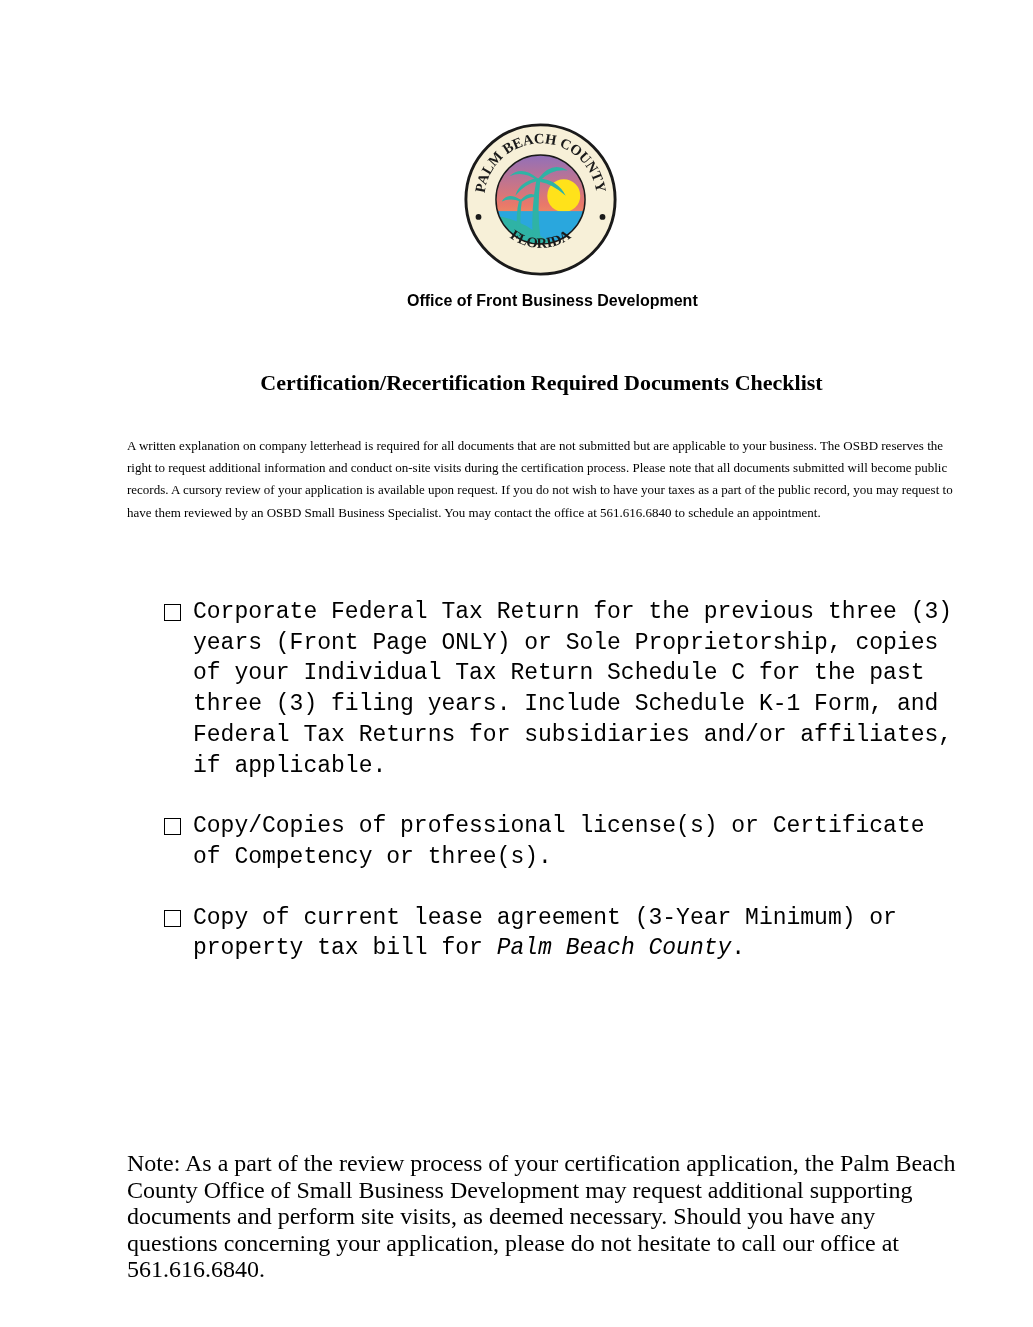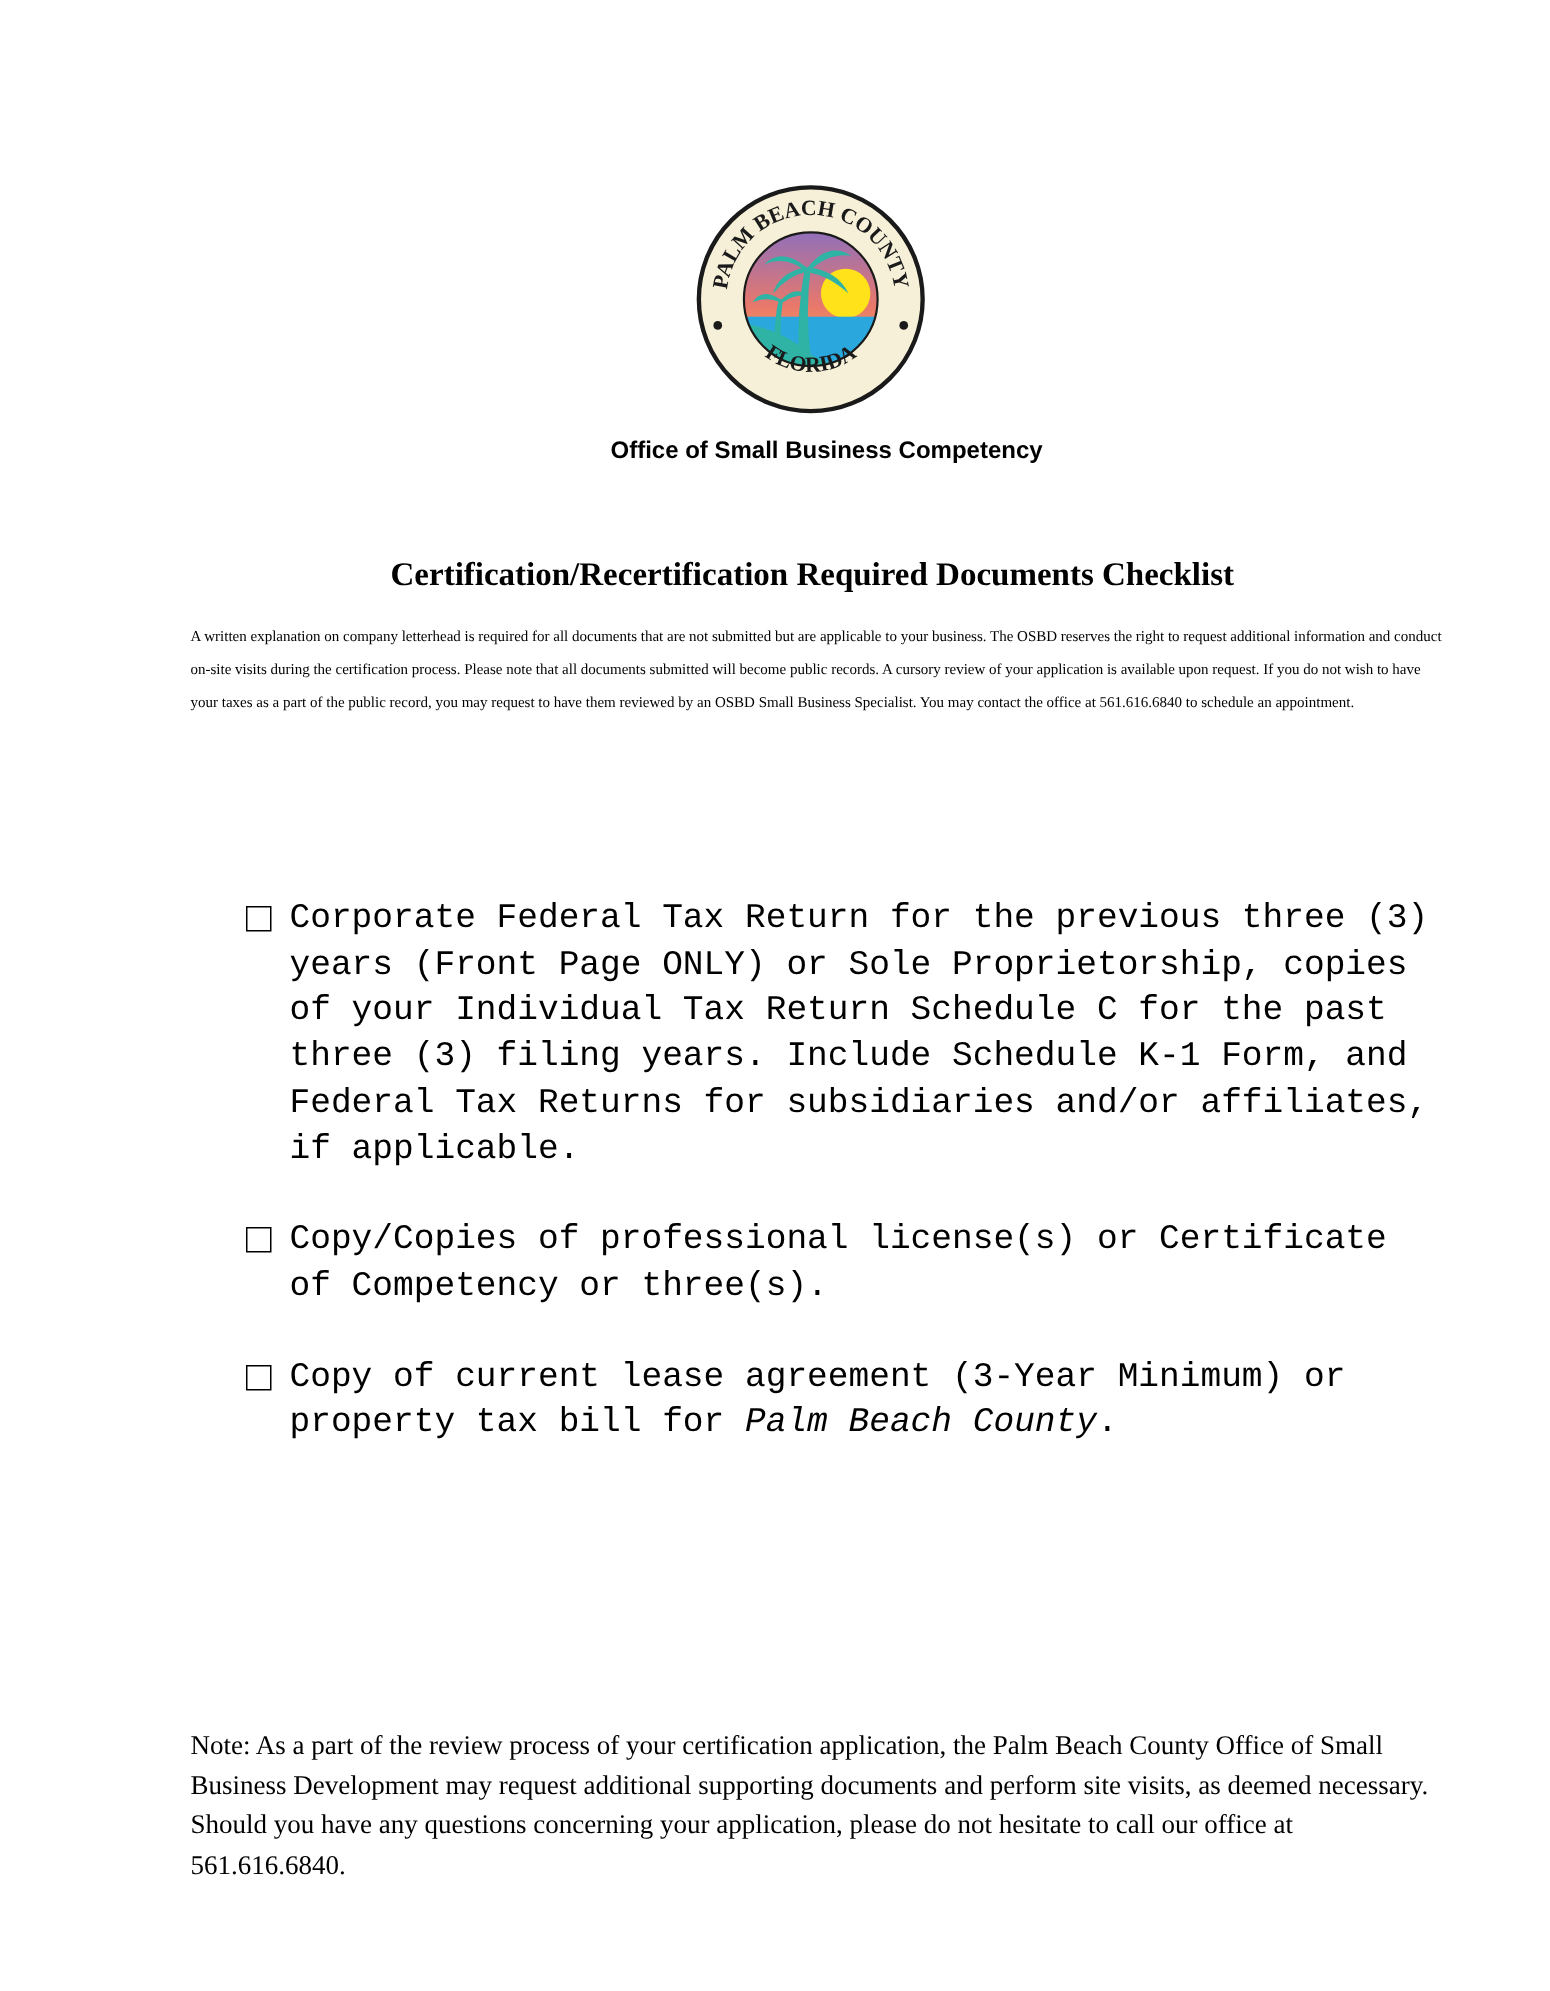--- a/index.html
+++ b/index.html
@@ -1,25 +1,25 @@
 <!DOCTYPE html>
 <html><head>
 <meta charset="utf-8">
 <style>
   html, body { margin:0; padding:0; background:#fff; }
   body { width:1033px; height:1327px; position:relative; overflow:hidden; color:#000; font-family:"Liberation Serif", serif; }
   .logo { position:absolute; left:463px; top:122px; width:155px; height:155px; }
   .org { position:absolute; left:407px; top:289px; font-family:"Liberation Sans", sans-serif; font-weight:bold; font-size:16px; line-height:24px; }
   .title { position:absolute; left:0; width:1083px; top:370px; text-align:center; font-weight:bold; font-size:22px; }
-  .intro { position:absolute; left:127px; top:414px; width:840px; font-size:10px; line-height:22.2px; }
+  .intro { position:absolute; left:127px; top:435px; width:840px; font-size:13px; line-height:22.2px; }
   .items { position:absolute; left:164px; top:597px; width:800px;font-family:Liberation Mono, monospace; }
   .item { display:flex; align-items:flex-start; font-size:23px; line-height:30.7px; margin-bottom:30px; }
   .item .box { flex:0 0 auto; width:15px; height:15px; border:1.6px solid #000; margin-top:7px; margin-right:12px; }
   .item .txt { flex:1; }
-  .note { position:absolute; left:127px; top:1150px; width:840px; font-size:18px; line-height:26.5px; }
+  .note { position:absolute; left:127px; top:1150px; width:840px; font-size:24px; line-height:26.5px; }
 </style>
 </head>
 <body>
 
 <svg class="logo" viewBox="0 0 160 160">
   <defs>
     <linearGradient id="sky" x1="0" y1="0" x2="0" y2="1">
       <stop offset="0" stop-color="#8a6fc0"></stop>
       <stop offset="0.55" stop-color="#e9786a"></stop>
       <stop offset="1" stop-color="#f7c24b"></stop>
@@ -42,21 +42,21 @@
     <path d="M59 80 Q46 72 40 82 Q50 78 59 82 Z M60 80 Q70 70 78 78 Q70 76 61 82 Z" fill="#2fb3a5"></path>
   </g>
   <circle cx="80" cy="80" r="46" fill="none" stroke="#1a1a1a" stroke-width="1.5"></circle>
   <text font-family="Liberation Serif, serif" font-weight="bold" font-size="15" fill="#1a1a1a"><textPath href="#arcTop" startOffset="50%" text-anchor="middle">PALM BEACH COUNTY</textPath></text>
   <text font-family="Liberation Serif, serif" font-weight="bold" font-size="15" fill="#1a1a1a"><textPath href="#arcBot" startOffset="50%" text-anchor="middle">FLORIDA</textPath></text>
   <circle cx="16" cy="98" r="3" fill="#1a1a1a"></circle>
   <circle cx="144" cy="98" r="3" fill="#1a1a1a"></circle>
 </svg>
 
 <div class="org">
-  <div>Office of Small Business Competency</div>
+  <div>Office of Front Business Development</div>
 </div>
 
 <div class="title">Certification/Recertification Required Documents Checklist</div>
 
 <div class="intro">A written explanation on company letterhead is required for all documents that are not submitted but are applicable to your business. The OSBD reserves the right to request additional information and conduct on-site visits during the certification process. Please note that all documents submitted will become public records. A cursory review of your application is available upon request. If you do not wish to have your taxes as a part of the public record, you may request to have them reviewed by an OSBD Small Business Specialist. You may contact the office at 561.616.6840 to schedule an appointment.</div>
 
 <div class="items">
   <div class="item">
     <span class="box"></span>
     <span class="txt">Corporate Federal Tax Return for the previous three (3) years (Front Page ONLY) or Sole Proprietorship, copies of your Individual Tax Return Schedule C for the past three (3) filing years. Include Schedule K-1 Form, and Federal Tax Returns for subsidiaries and/or affiliates, if applicable.</span>

